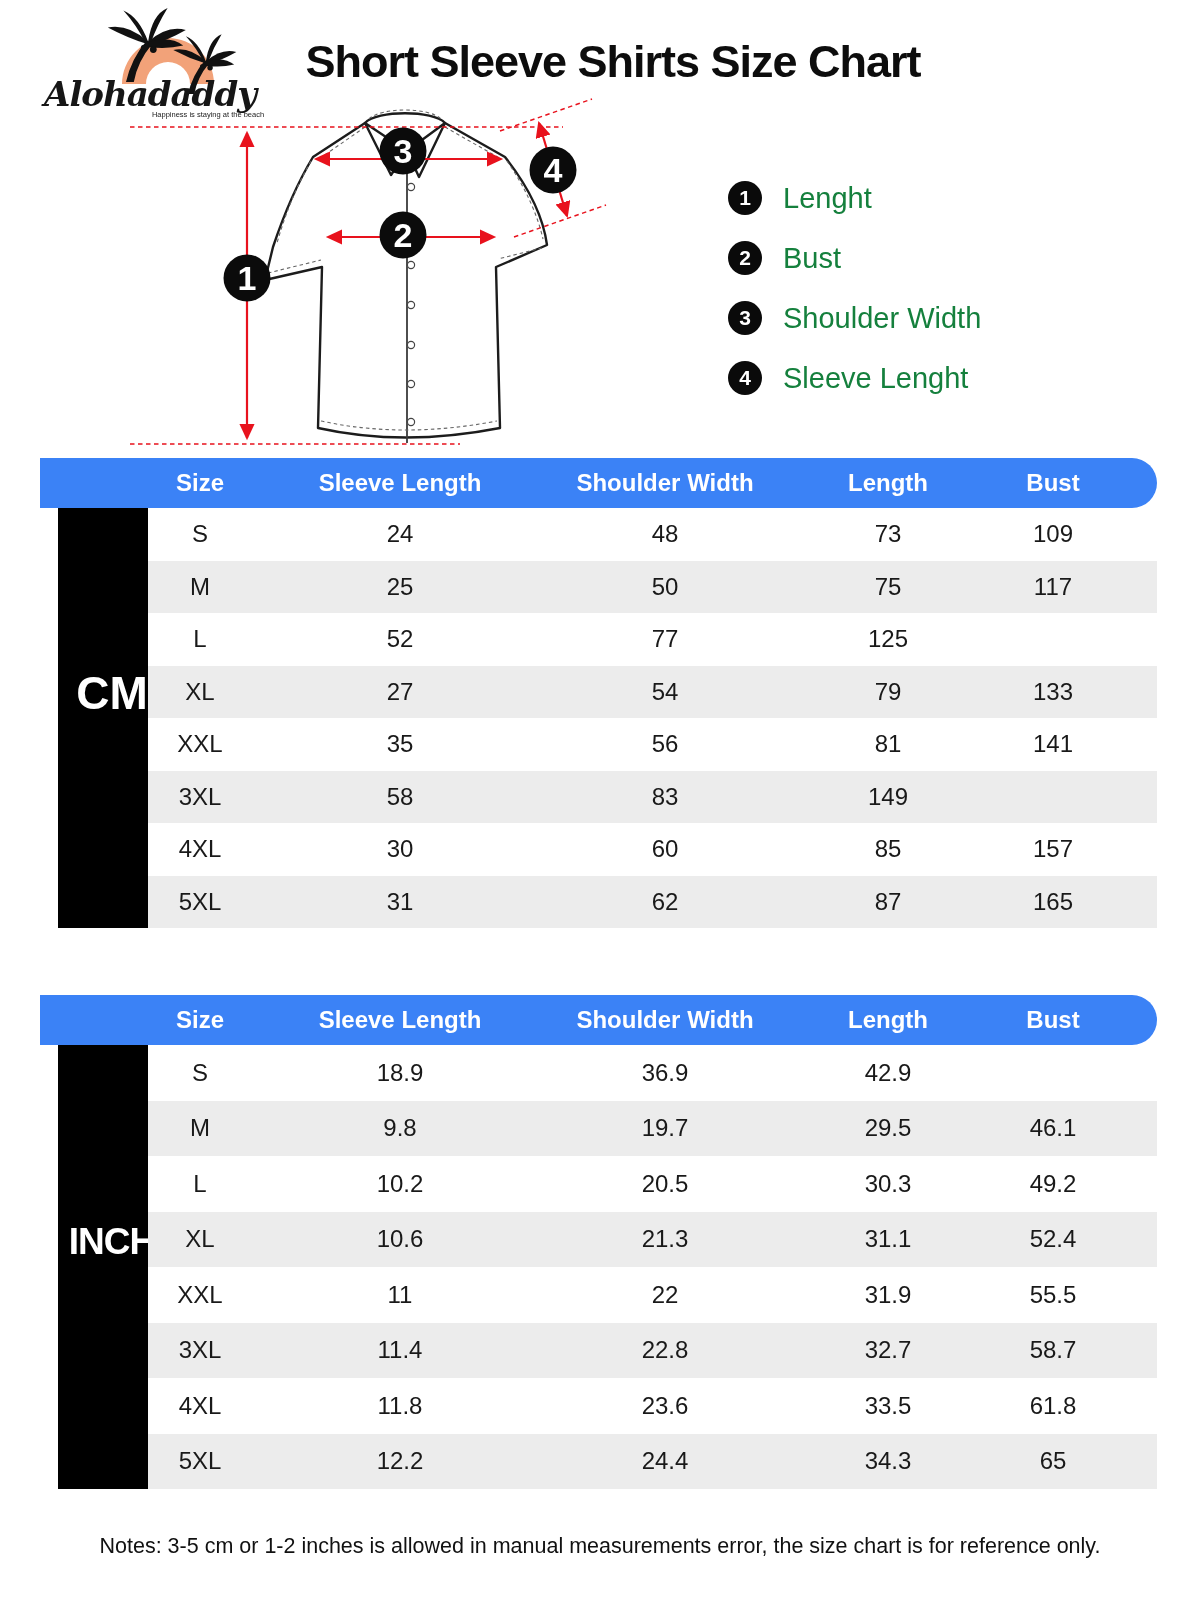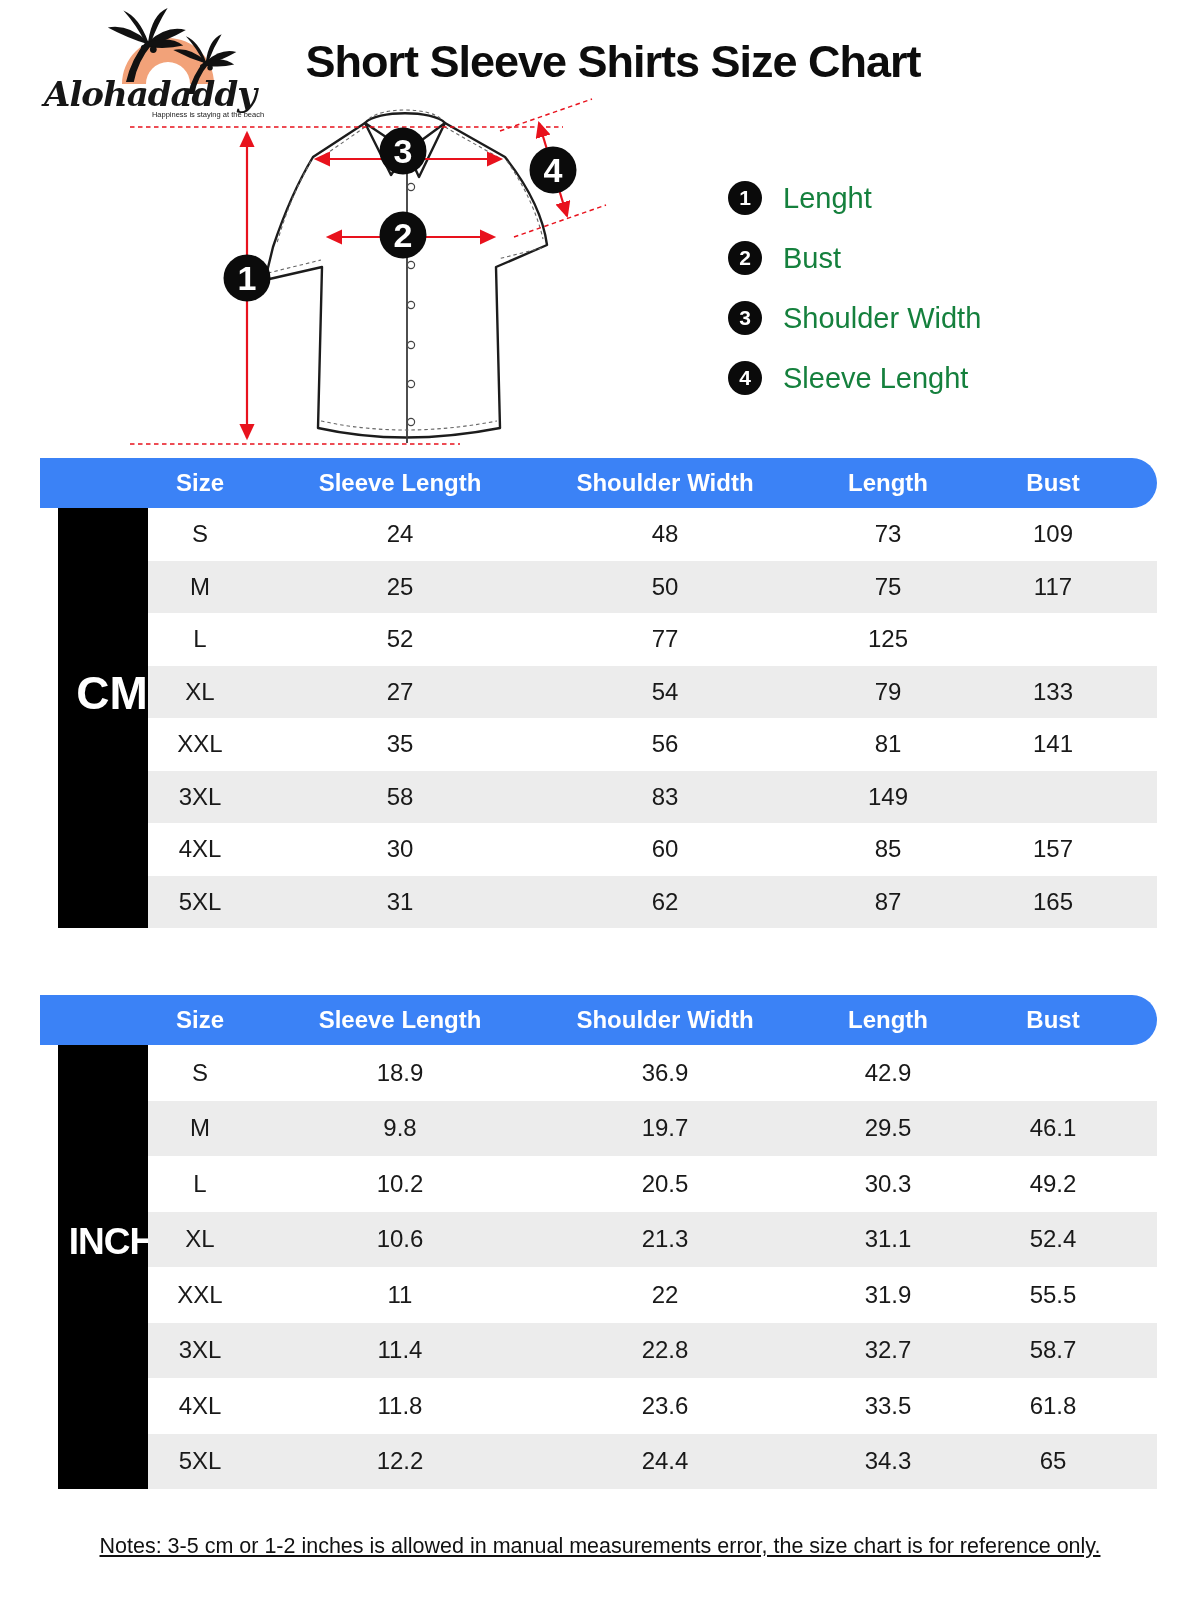--- a/index.html
+++ b/index.html
@@ -48,21 +48,21 @@
     display:grid;grid-template-columns:104fr 296fr 234fr 212fr 118fr;
     padding-right:45px;align-items:center;text-align:center;
     font-size:24px;color:#191919;background:#ffffff;
   }
   .t-cm  .trow{height:52.5px;}
   .t-inch .trow{height:55.5px;}
   .trow:nth-child(even){background:#ececec;}
   
   .size-note{
     position:absolute;left:0;top:1534px;width:100%;text-align:center;
-    font-size:21.5px;color:#111;text-decoration:underline;
+    font-size:21.5px;color:#111;
   }
 </style>
 </head>
 <body>
 
 <svg class="logo" viewBox="0 0 240 118">
   <path d="M92,78 A46,46 0 0 1 184,78 L160,78 A22,22 0 0 0 116,78 Z" fill="#f2a279"></path>
   <defs>
     <g id="palm">
       <path d="M0,0 Q4,-18 16,-32 L20,-29 Q9,-16 6,0 Z" fill="#111"></path>

